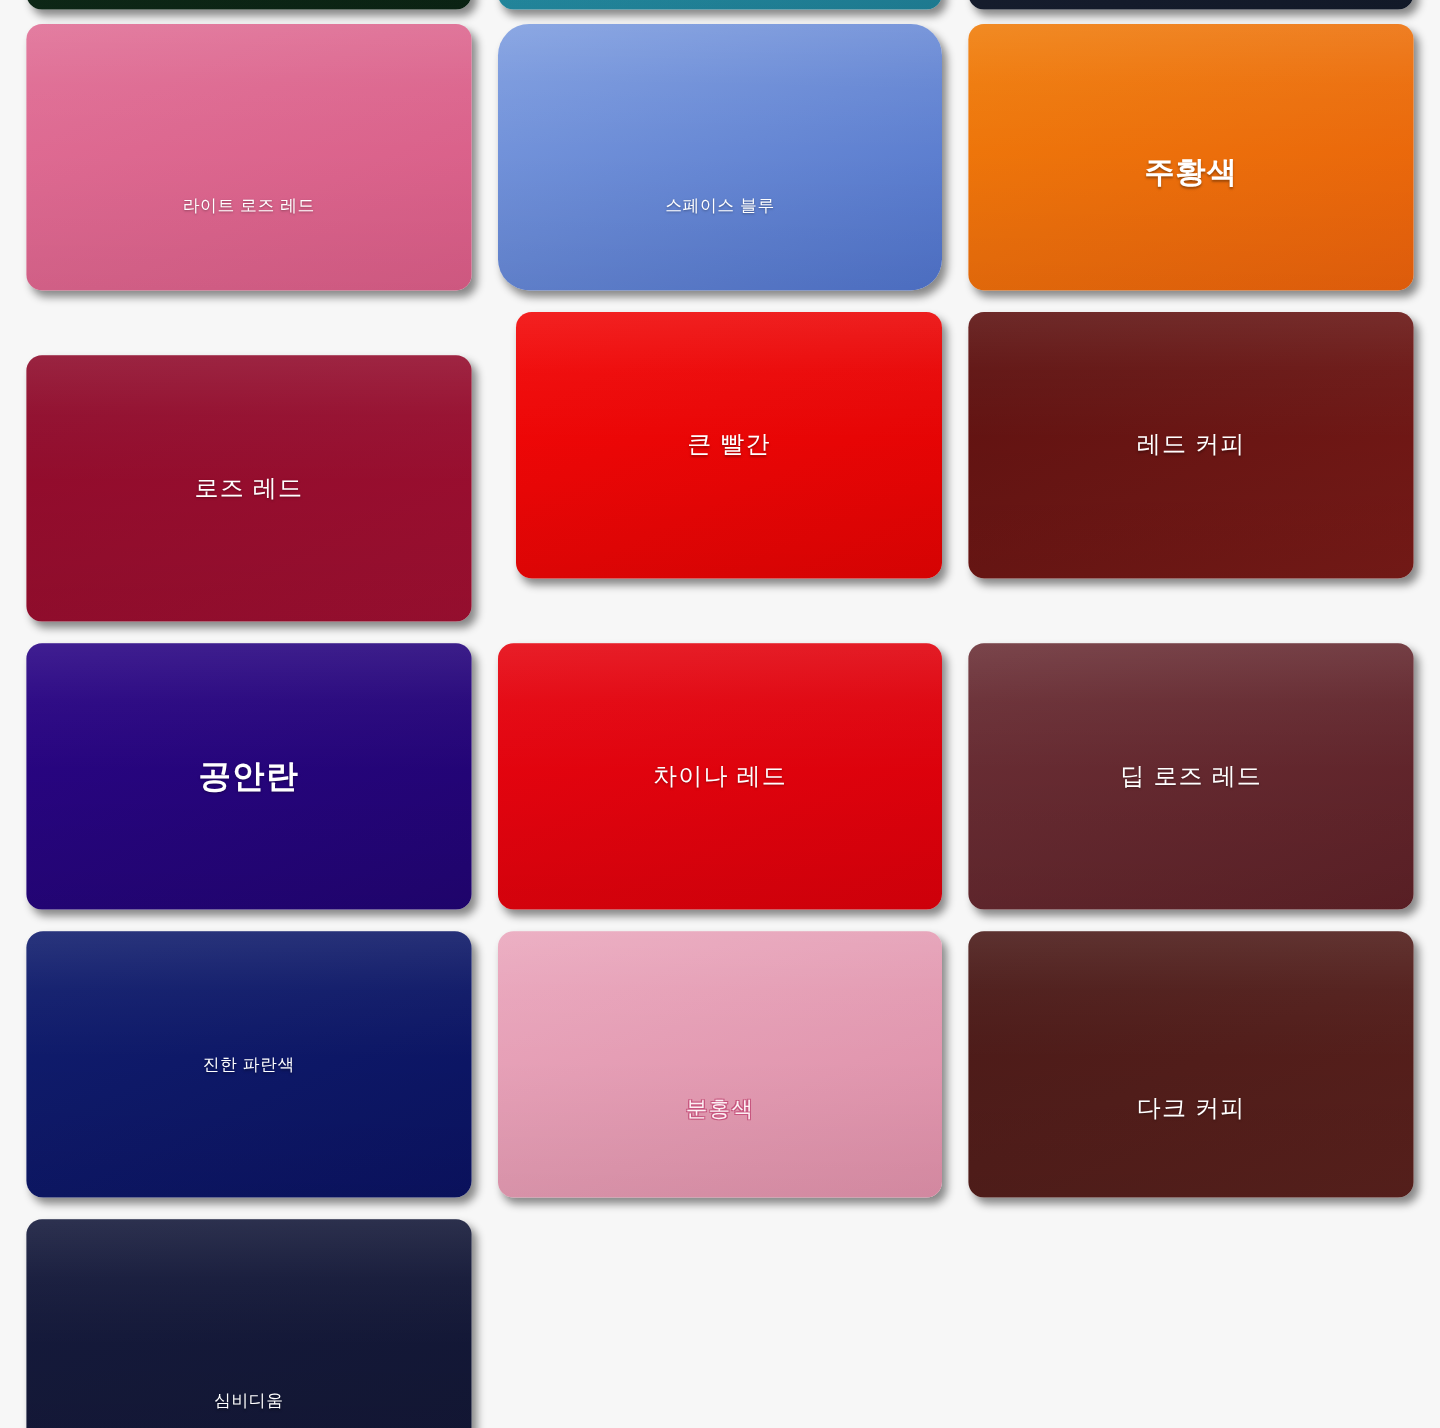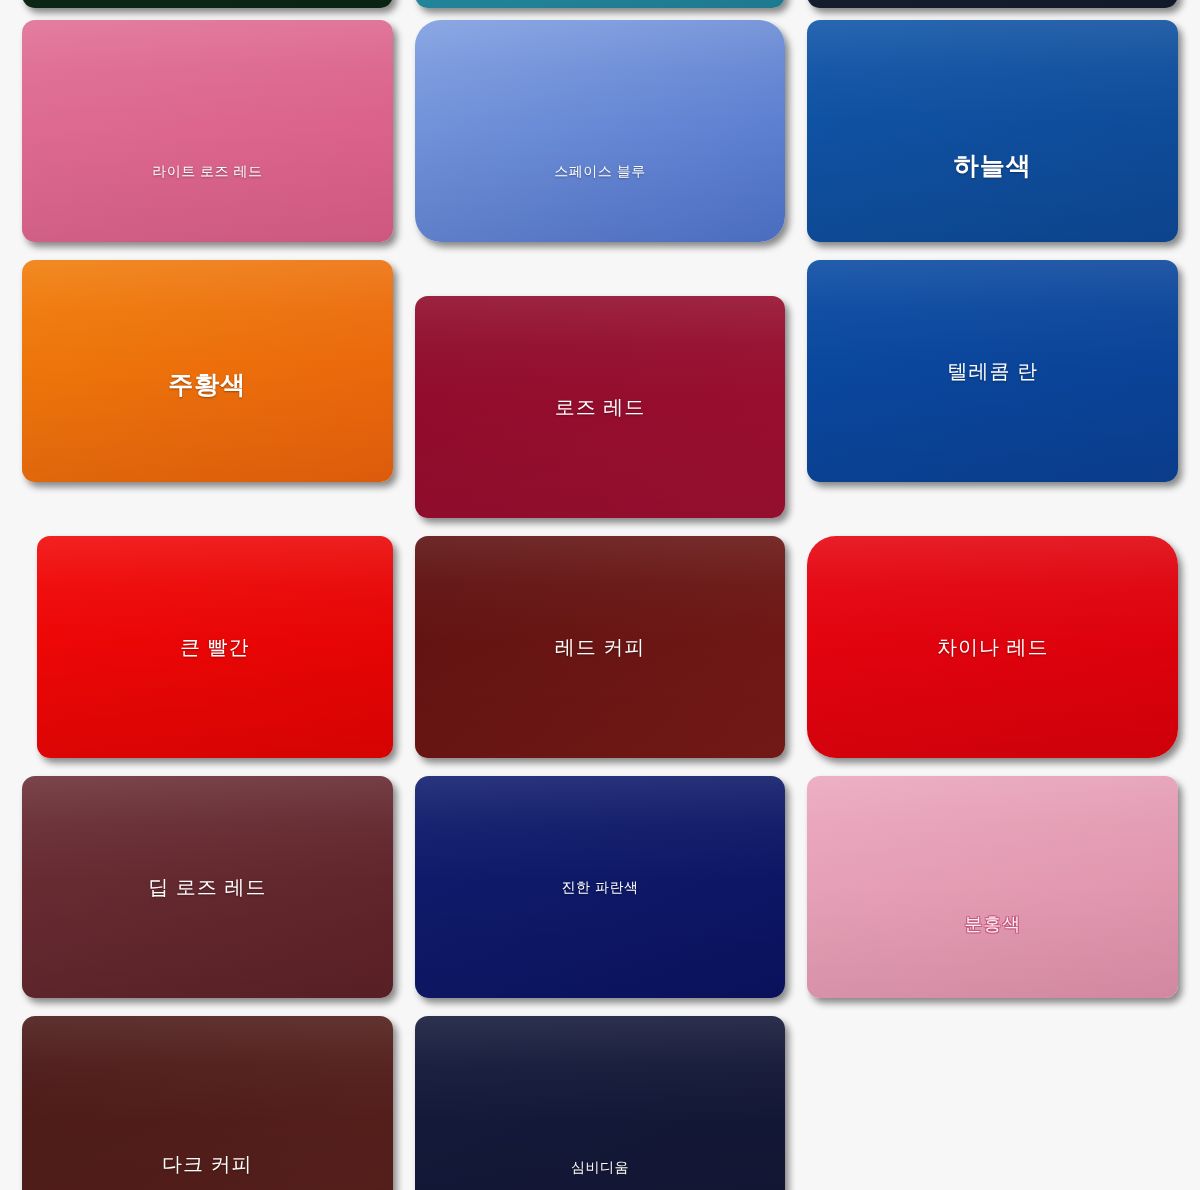--- a/index.html
+++ b/index.html
@@ -123,45 +123,41 @@
 
   <div class="grid" id="grid">
       <div class="swatch pos-mlow" style="background: linear-gradient(155deg, rgb(224, 111, 150) 0%, rgb(216, 92, 134) 100%);">
         <div class="sheen"></div>
         <div class="swatch-label lbl-sm lbl-shadow" style="color: rgb(255, 255, 255);">라이트 로즈 레드</div>
       </div>
       <div class="swatch pos-mlow" style="background: linear-gradient(155deg, rgb(127, 158, 224) 0%, rgb(79, 114, 201) 100%); border-radius: 26px;">
         <div class="sheen"></div>
         <div class="swatch-label lbl-sm lbl-shadow" style="color: rgb(255, 255, 255);">스페이스 블루</div>
       </div>
-      <div class="swatch pos-mlow" style="background: linear-gradient(155deg, rgb(16, 85, 168) 0%, rgb(13, 71, 147) 100%);">
-        <div class="sheen"></div>
-        <div class="swatch-label lbl-lg lbl-shadow" style="color: rgb(255, 255, 255);">하늘색</div>
-      </div>
       <div class="swatch pos-mid" style="background: linear-gradient(155deg, rgb(240, 125, 10) 0%, rgb(232, 96, 12) 100%);">
         <div class="sheen"></div>
         <div class="swatch-label lbl-lg lbl-shadow" style="color: rgb(255, 255, 255); margin-top: 25px;">주황색</div>
       </div>
       <div class="swatch pos-mid" style="background: linear-gradient(155deg, rgb(142, 11, 43) 0%, rgb(156, 15, 48) 100%); margin-top: 36px;">
         <div class="sheen"></div>
         <div class="swatch-label lbl-md lbl-shadow" style="color: rgb(255, 255, 255);">로즈 레드</div>
-      </div>
-      <div class="swatch pos-mid" style="background: linear-gradient(155deg, rgb(10, 75, 163) 0%, rgb(10, 63, 146) 100%);">
-        <div class="sheen"></div>
-        <div class="swatch-label lbl-md lbl-shadow" style="color: rgb(255, 255, 255);">텔레콤 란</div>
       </div>
       <div class="swatch pos-mid" style="background: linear-gradient(155deg, rgb(242, 8, 8) 0%, rgb(224, 3, 3) 100%); margin-left: 15px;">
         <div class="sheen"></div>
         <div class="swatch-label lbl-md lbl-shadow" style="color: rgb(255, 255, 255);">큰 빨간</div>
       </div>
       <div class="swatch pos-mid" style="background: linear-gradient(155deg, rgb(92, 17, 16) 0%, rgb(119, 26, 23) 100%);">
         <div class="sheen"></div>
         <div class="swatch-label lbl-md lbl-shadow" style="color: rgb(255, 255, 255);">레드 커피</div>
       </div>
-      <div class="swatch pos-mid" style="background: linear-gradient(155deg, rgb(230, 5, 16) 0%, rgb(216, 0, 10) 100%); border-radius: 29px;">
+      <div class="swatch pos-mid" style="background: linear-gradient(155deg, rgb(42, 5, 133) 0%, rgb(32, 4, 112) 100%);">
+        <div class="sheen"></div>
+        <div class="swatch-label lbl-xl lbl-shadow" style="color: rgb(255, 255, 255);">공안란</div>
+      </div>
+      <div class="swatch pos-mid" style="background: linear-gradient(155deg, rgb(230, 5, 16) 0%, rgb(216, 0, 10) 100%);">
         <div class="sheen"></div>
         <div class="swatch-label lbl-md lbl-shadow" style="color: rgb(255, 255, 255);">차이나 레드</div>
       </div>
       <div class="swatch pos-mid" style="background: linear-gradient(155deg, rgb(107, 48, 55) 0%, rgb(92, 32, 38) 100%);">
         <div class="sheen"></div>
         <div class="swatch-label lbl-md lbl-shadow" style="color: rgb(255, 255, 255);">딥 로즈 레드</div>
       </div>
       <div class="swatch pos-mid" style="background: linear-gradient(155deg, rgb(17, 30, 110) 0%, rgb(10, 18, 96) 100%); border-radius: 14px;">
         <div class="sheen"></div>
         <div class="swatch-label lbl-sm lbl-shadow" style="color: rgb(255, 255, 255);">진한 파란색</div>

